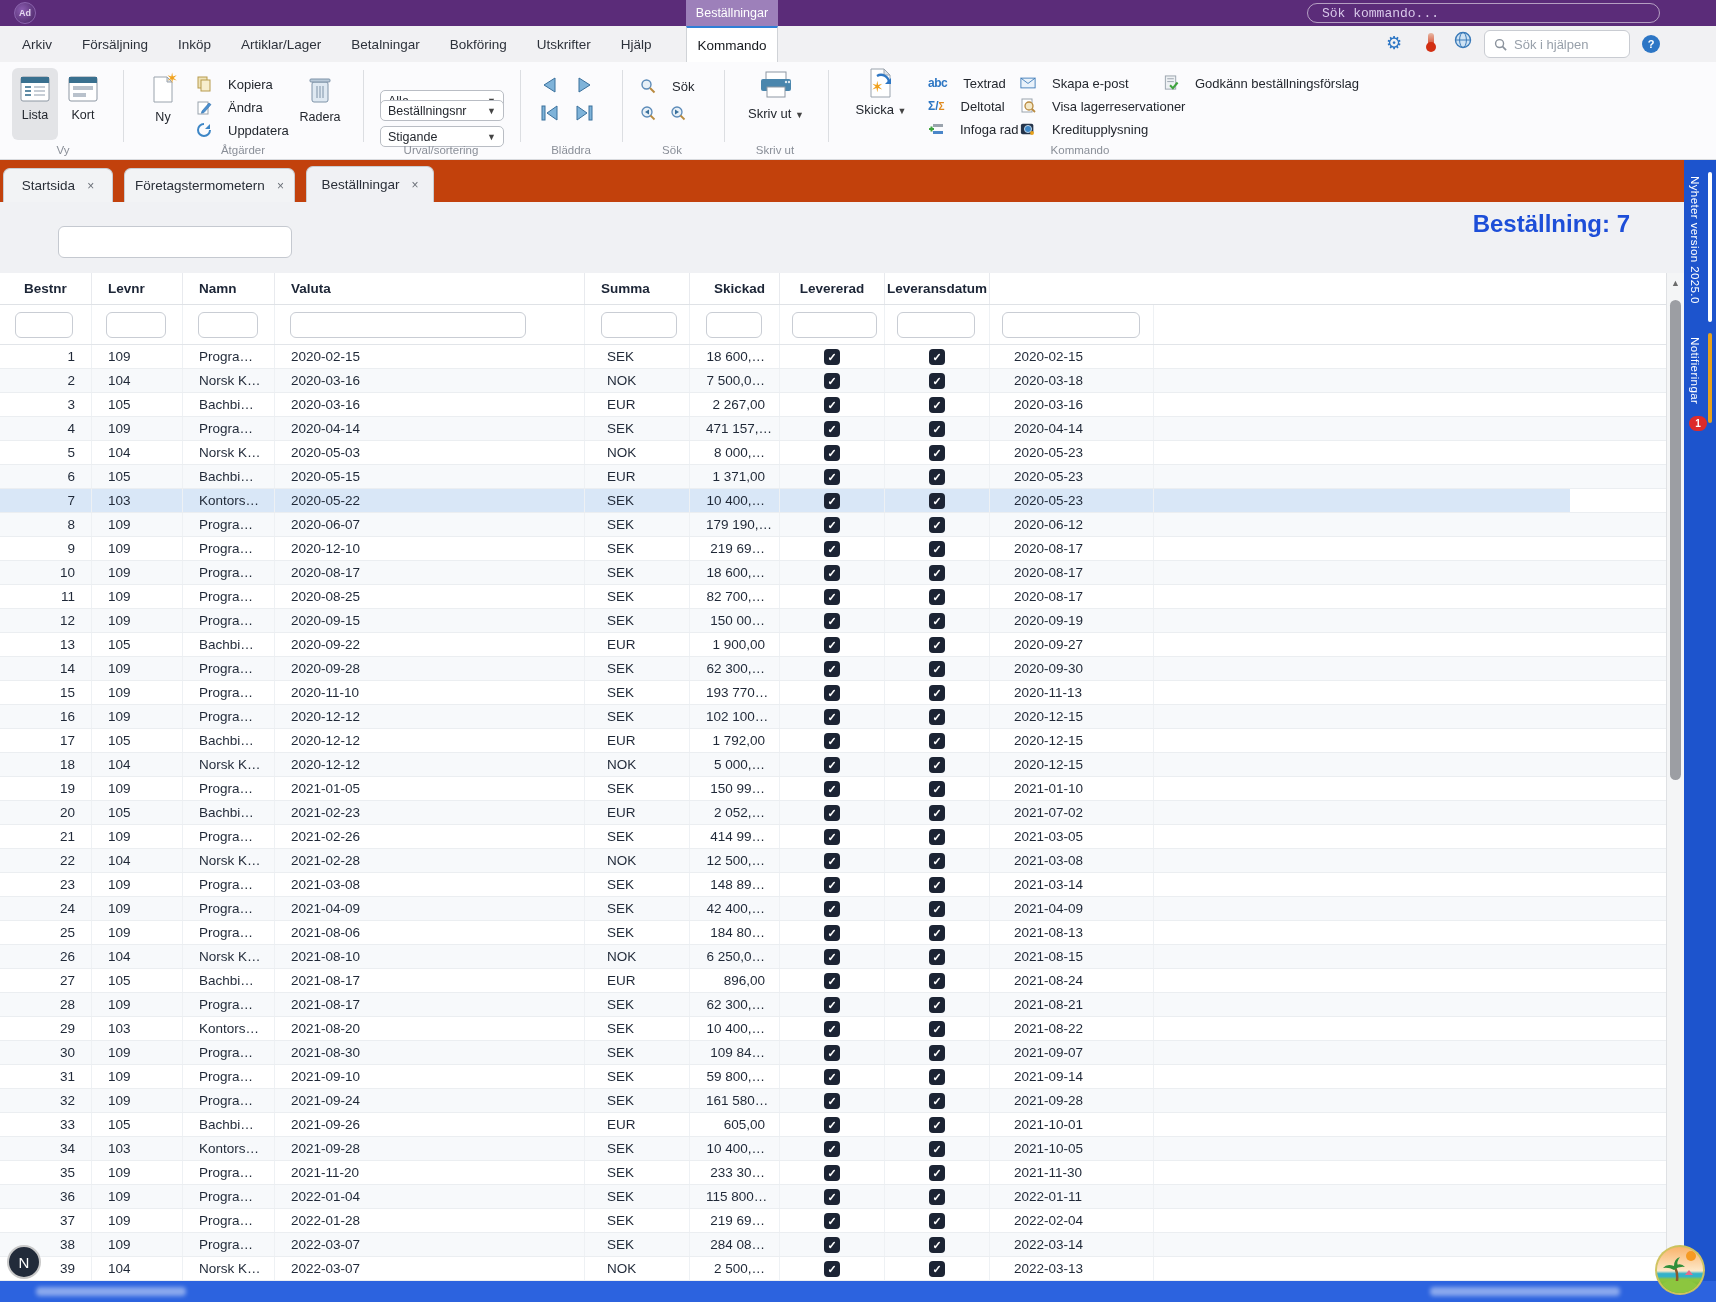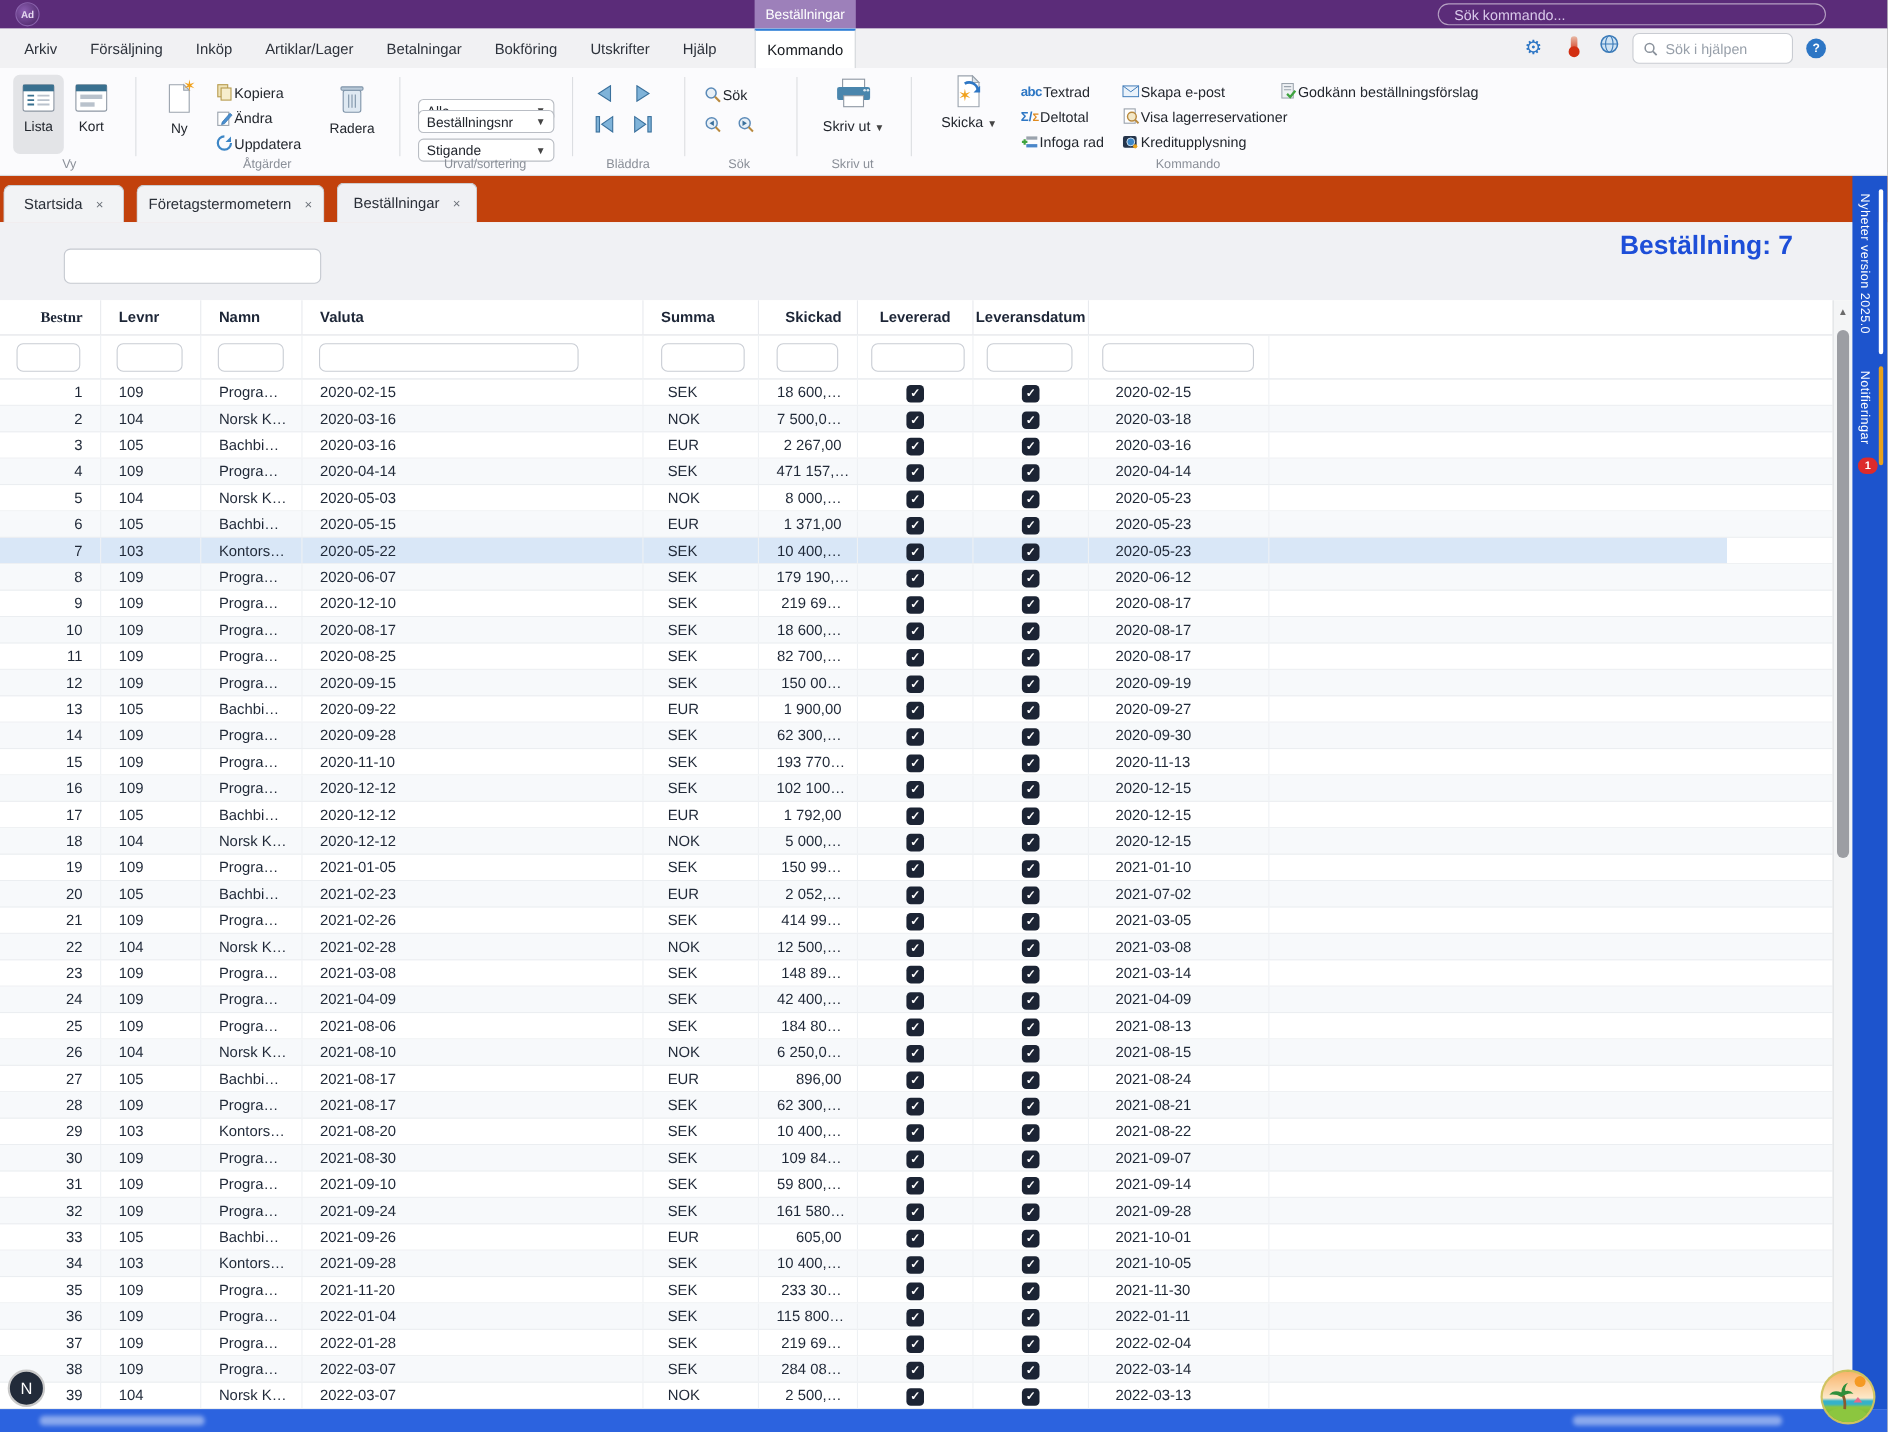--- a/index.html
+++ b/index.html
@@ -8,21 +8,21 @@
   .abs{position:absolute;}
 
   
   .titlebar{position:absolute;left:0;top:0;width:1716px;height:26px;background:#5b2c79;}
   .logo{position:absolute;left:14px;top:2px;width:22px;height:22px;border-radius:50%;
         background:radial-gradient(circle at 35% 35%,#8a5cb0,#45215f);border:1px solid #8a63ad;
         color:#e4d8ef;font-size:9px;font-weight:bold;display:flex;align-items:center;justify-content:center;box-sizing:border-box;}
   .ctx-tab{position:absolute;left:686px;top:0;width:92px;height:26px;background:#9d80ba;color:#fff;
         font-size:12.5px;display:flex;align-items:center;justify-content:center;}
   .cmd-search{position:absolute;left:1307px;top:3px;width:353px;height:20px;border:1px solid rgba(255,255,255,.55);
-        border-radius:10px;box-sizing:border-box;color:#d9c9ea;font-size:13px;display:flex;align-items:center;padding-left:14px;}
+        border-radius:10px;box-sizing:border-box;color:#d9c9ea;font-size:13px;display:flex;align-items:center;padding-left:14px;font-family:Liberation Mono, monospace;}
 
   
   .menubar{position:absolute;left:0;top:26px;width:1716px;height:36px;background:#f1f1f3;}
   .menuitems{position:absolute;left:16px;top:0;height:36px;display:flex;gap:18px;align-items:center;}
   .menuitem{font-size:13.5px;color:#2d323b;padding:0 6px;cursor:default;}
   .menu-active{position:absolute;left:686px;top:0;width:92px;height:36px;background:#fff;
         border-top:2px solid #2f7fd6;border-left:1px solid #d0d3d7;border-right:1px solid #d0d3d7;box-sizing:border-box;
         display:flex;align-items:center;justify-content:center;font-size:13.5px;color:#15181d;}
   .gear{position:absolute;left:1386px;top:7px;font-size:18px;color:#2d76c5;line-height:20px;}
   .thermo{position:absolute;left:1428px;top:7px;width:6px;height:15px;background:linear-gradient(#e8b9a5,#d22f12);border-radius:3px;}
@@ -34,21 +34,21 @@
   .help-btn{position:absolute;left:1642px;top:9px;width:18px;height:18px;border-radius:50%;background:#2d76c5;color:#fff;
         font-size:11px;font-weight:bold;display:flex;align-items:center;justify-content:center;}
 
   
   .ribbon{position:absolute;left:0;top:62px;width:1716px;height:98px;background:#fbfbfd;border-bottom:1px solid #d8dade;box-sizing:border-box;}
   .rdiv{position:absolute;top:8px;width:1px;height:72px;background:#dcdee2;}
   .rlabel{position:absolute;top:82px;font-size:11.5px;color:#8a8f98;text-align:center;}
   .bigbtn{position:absolute;top:6px;width:46px;height:72px;border-radius:6px;display:flex;flex-direction:column;
         align-items:center;justify-content:flex-start;padding-top:8px;box-sizing:border-box;gap:6px;font-size:12.5px;color:#23272e;}
   .bigbtn.sel{background:#e3e4e7;}
-  .smallbtn{position:absolute;height:20px;display:flex;align-items:center;gap:1px;font-size:13px;color:#23272e;}
+  .smallbtn{position:absolute;height:20px;display:flex;align-items:center;gap:16px;font-size:13px;color:#23272e;}
   .rselect{position:absolute;left:380px;width:124px;height:21px;background:#fff;border:1px solid #b9bdc4;border-radius:5px;
         box-sizing:border-box;font-size:12.5px;color:#23272e;display:flex;align-items:center;padding:0 7px;justify-content:space-between;}
   .chev{font-size:9px;color:#444;}
   .navbtn{position:absolute;width:28px;height:22px;display:flex;align-items:center;justify-content:center;}
   .icon16{width:16px;height:16px;display:inline-block;}
   .abc-ic{font-size:12px;font-weight:bold;color:#2e77c4;letter-spacing:-.5px;}
   .sig-ic{font-size:12px;font-weight:bold;color:#2e77c4;}
   .sig-ic i{font-style:normal;color:#e08a1e;font-size:10px;}
 
   
@@ -64,21 +64,21 @@
   .soklbl{position:absolute;left:16px;top:26px;font-size:14px;color:#23272e;margin-top:45px;}
   .sokinput{position:absolute;left:58px;top:24px;width:234px;height:32px;background:#fff;border:1px solid #c5c9d0;border-radius:6px;box-sizing:border-box;}
   .count-head{position:absolute;right:54px;top:8px;font-size:24px;font-weight:bold;color:#1d4ed8;}
 
   
   .tablewrap{position:absolute;left:0;top:273px;width:1666px;height:1008px;background:#fff;}
   .grid{display:grid;grid-template-columns:92px 91px 92px 310px 105px 90px 105px 105px 164px 1fr;}
   .hrow{height:32px;border-bottom:1px solid #dfe2e6;box-sizing:border-box;}
   .hcell{font-size:13.5px;font-weight:bold;color:#1c2536;line-height:31px;border-right:1px solid #e8eaee;
         padding:0 16px;white-space:nowrap;overflow:hidden;box-sizing:border-box;}
-  .hcell:nth-child(1){text-align:right;font-family:Liberation Serif, serif;}
+  .hcell:nth-child(1){text-align:center;}
   .hcell:nth-child(6){text-align:right;padding-right:14px;}
   .hcell:nth-child(7),.hcell:nth-child(8){text-align:center;padding:0;}
   .hcell:nth-child(9){padding-left:24px;}
   .hfill{border-right:none;}
   .frow{height:40px;border-bottom:1px solid #e2e5e9;box-sizing:border-box;}
   .fcell{border-right:1px solid #eef1f4;box-sizing:border-box;position:relative;}
   .fcell input{position:absolute;top:7px;height:26px;background:#fff;border:1px solid #c9cdd4;border-radius:6px;
         box-sizing:border-box;font-size:13px;padding:0 6px;color:#1e2736;outline:none;width:60px;left:14px;}
   .f1 input{width:58px;left:15px;} .f2 input{width:60px;left:14px;} .f3 input{width:60px;left:15px;}
   .f4 input{width:236px;left:15px;} .f5 input{width:76px;left:16px;} .f6 input{width:56px;left:16px;}

